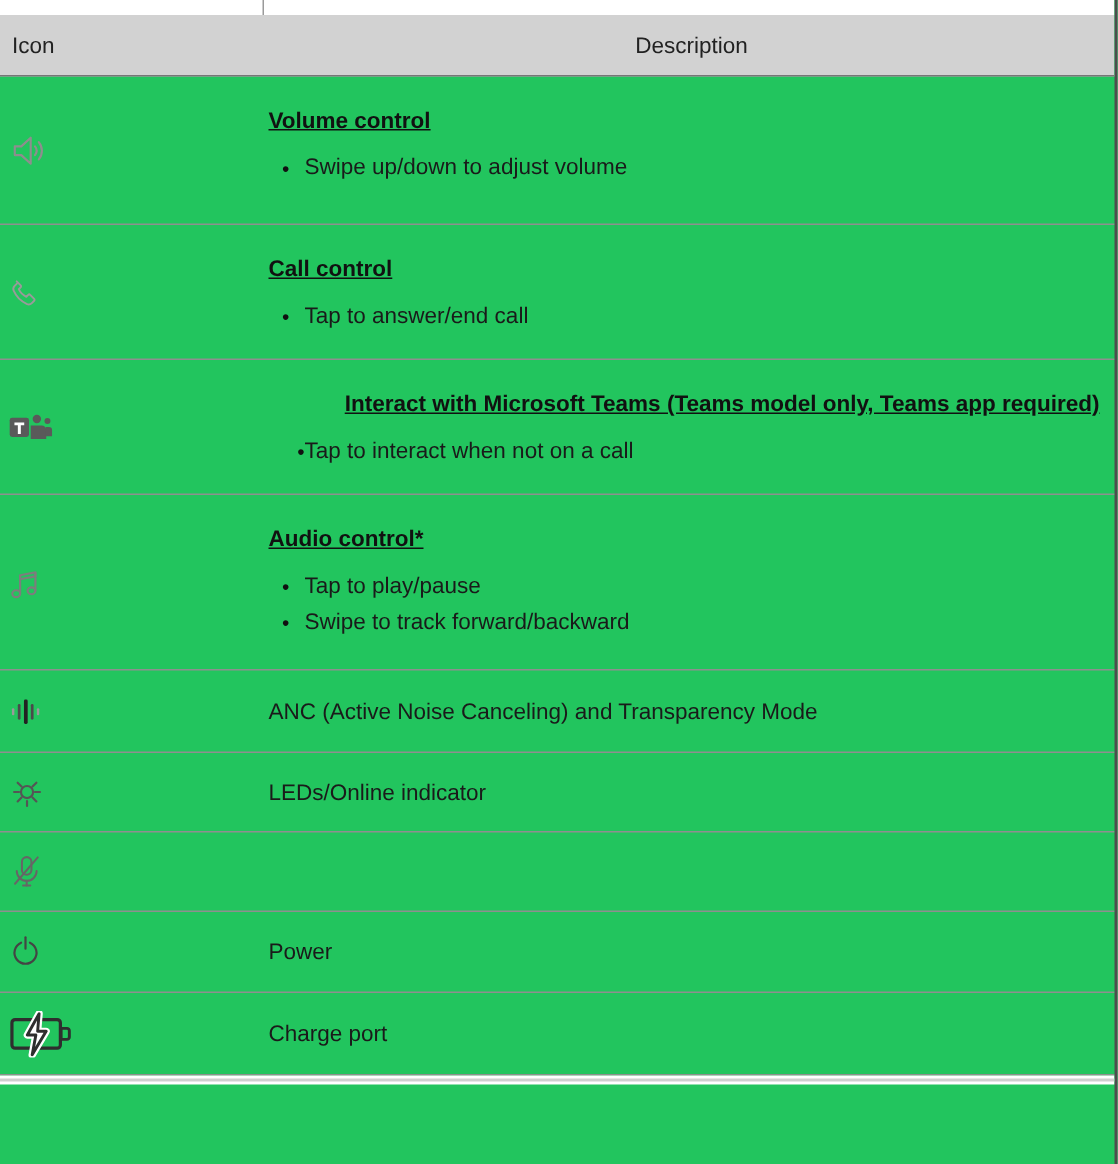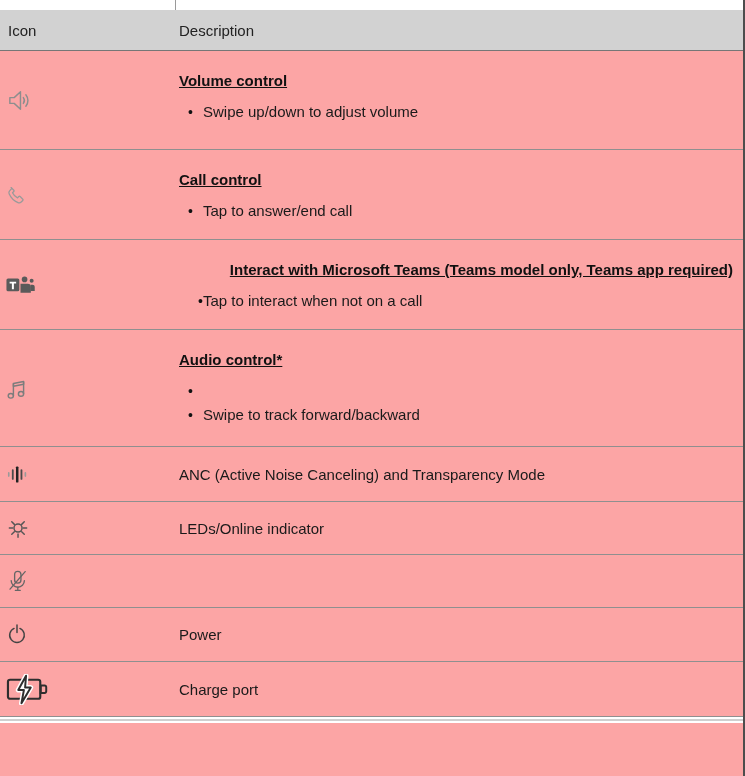--- a/index.html
+++ b/index.html
@@ -1,30 +1,30 @@
 <!DOCTYPE html>
 <html><head>
 <meta charset="utf-8">
 <style>
   * { margin:0; padding:0; box-sizing:border-box; }
   body { background:#ffffff; font-family:"Liberation Sans", sans-serif; color:#1a1a1a; }
   .page {
-    position:relative; width:745px; height:776px; background:#fca5a5;
+    position:relative; width:745px; height:776px; background:#22c55e;
     border-right:2px solid #4d4d4d; overflow:hidden;
   }
   .top-strip { position:relative; height:10px; background:#ffffff; }
   .col-tick { position:absolute; left:175px; top:0; width:1px; height:10px; background:#9a9a9a; }
 
   .thead {
     display:flex; height:41px; background:#d2d2d2;
     border-bottom:1px solid #767676; align-items:center;
     font-size:15px; color:#222222;
   }
   .th-icon { flex:0 0 175px; padding-left:8px; }
-  .th-desc { flex:1; padding-left:4px; }
+  .th-desc { flex:1; padding-left:4px;text-align:center; }
 
   .row { display:flex; border-bottom:1px solid #8f8f8f; }
   .cell-icon { flex:0 0 175px; display:flex; align-items:center; padding-left:6px; }
   .cell-desc { flex:1; padding-left:4px; padding-right:10px; font-size:15px; }
 
   .row.single .cell-desc { display:flex; align-items:center; }
 
   .row.multi .cell-desc { padding-top:21px; }
   .row-title { font-weight:700; font-size:15px; color:#111111; margin-bottom:11px;text-decoration:underline; }
   .bullets { list-style:none; }
@@ -128,20 +128,21 @@
         <path d="M7.7 20.6 V7.8"></path>
         <path d="M18.3 18.6 V5.8"></path>
         <path d="M7.7 7.8 L18.3 5.8 V8.6 L7.7 10.6 Z"></path>
       </svg>
     </div>
     <div class="cell-desc">
       <div class="row-title">Audio control*</div>
       <ul class="bullets">
         <li>
           <span class="bullet-dot">•</span>
+          <span>Tap to play/pause</span>
         </li>
         <li>
           <span class="bullet-dot">•</span>
           <span>Swipe to track forward/backward</span>
         </li>
       </ul>
     </div>
   </div>
 
   <div class="row single h-r5">

